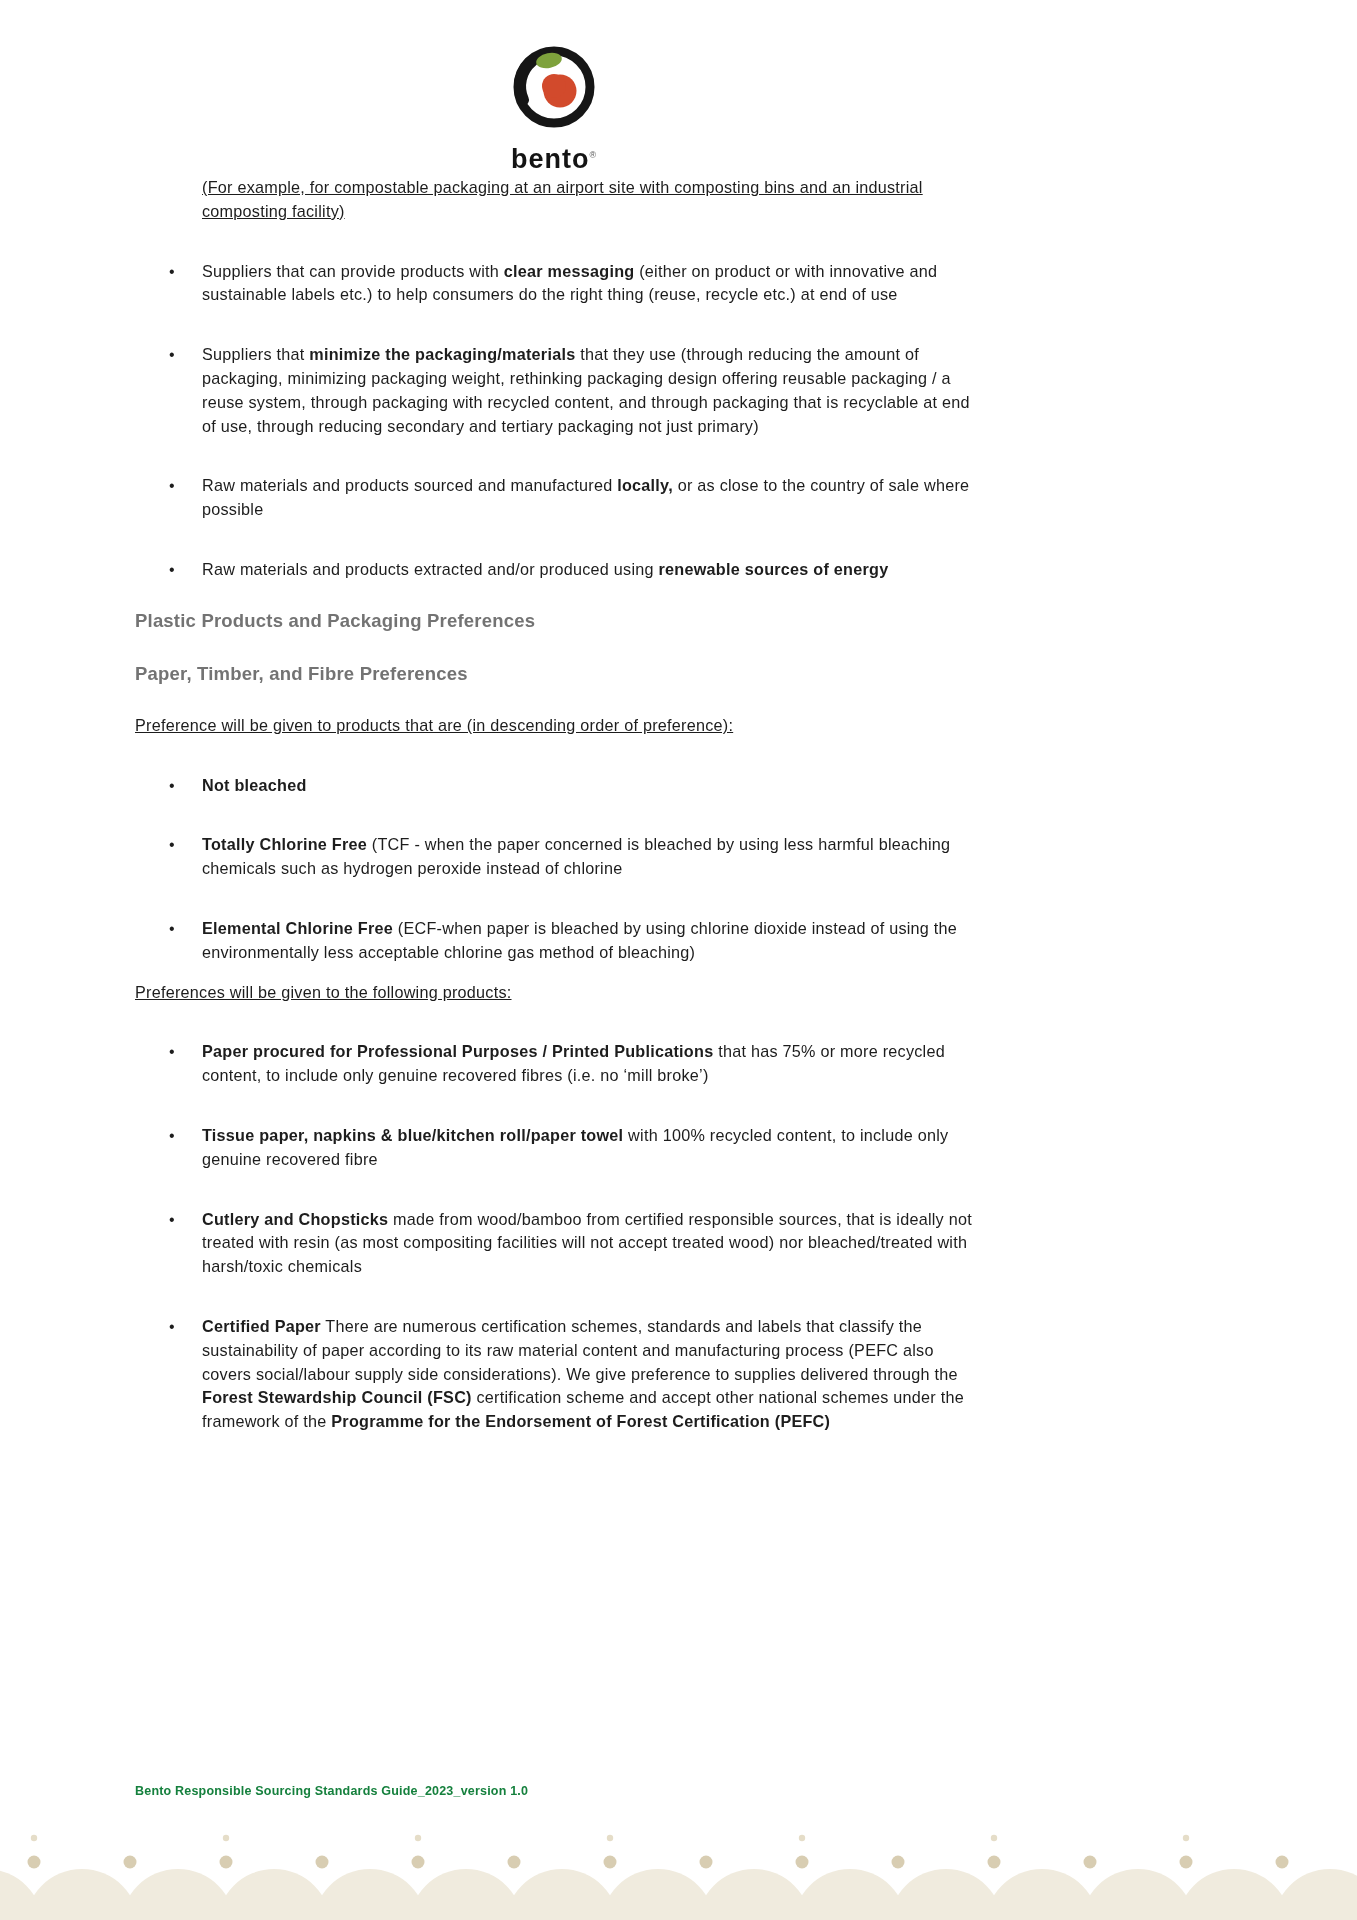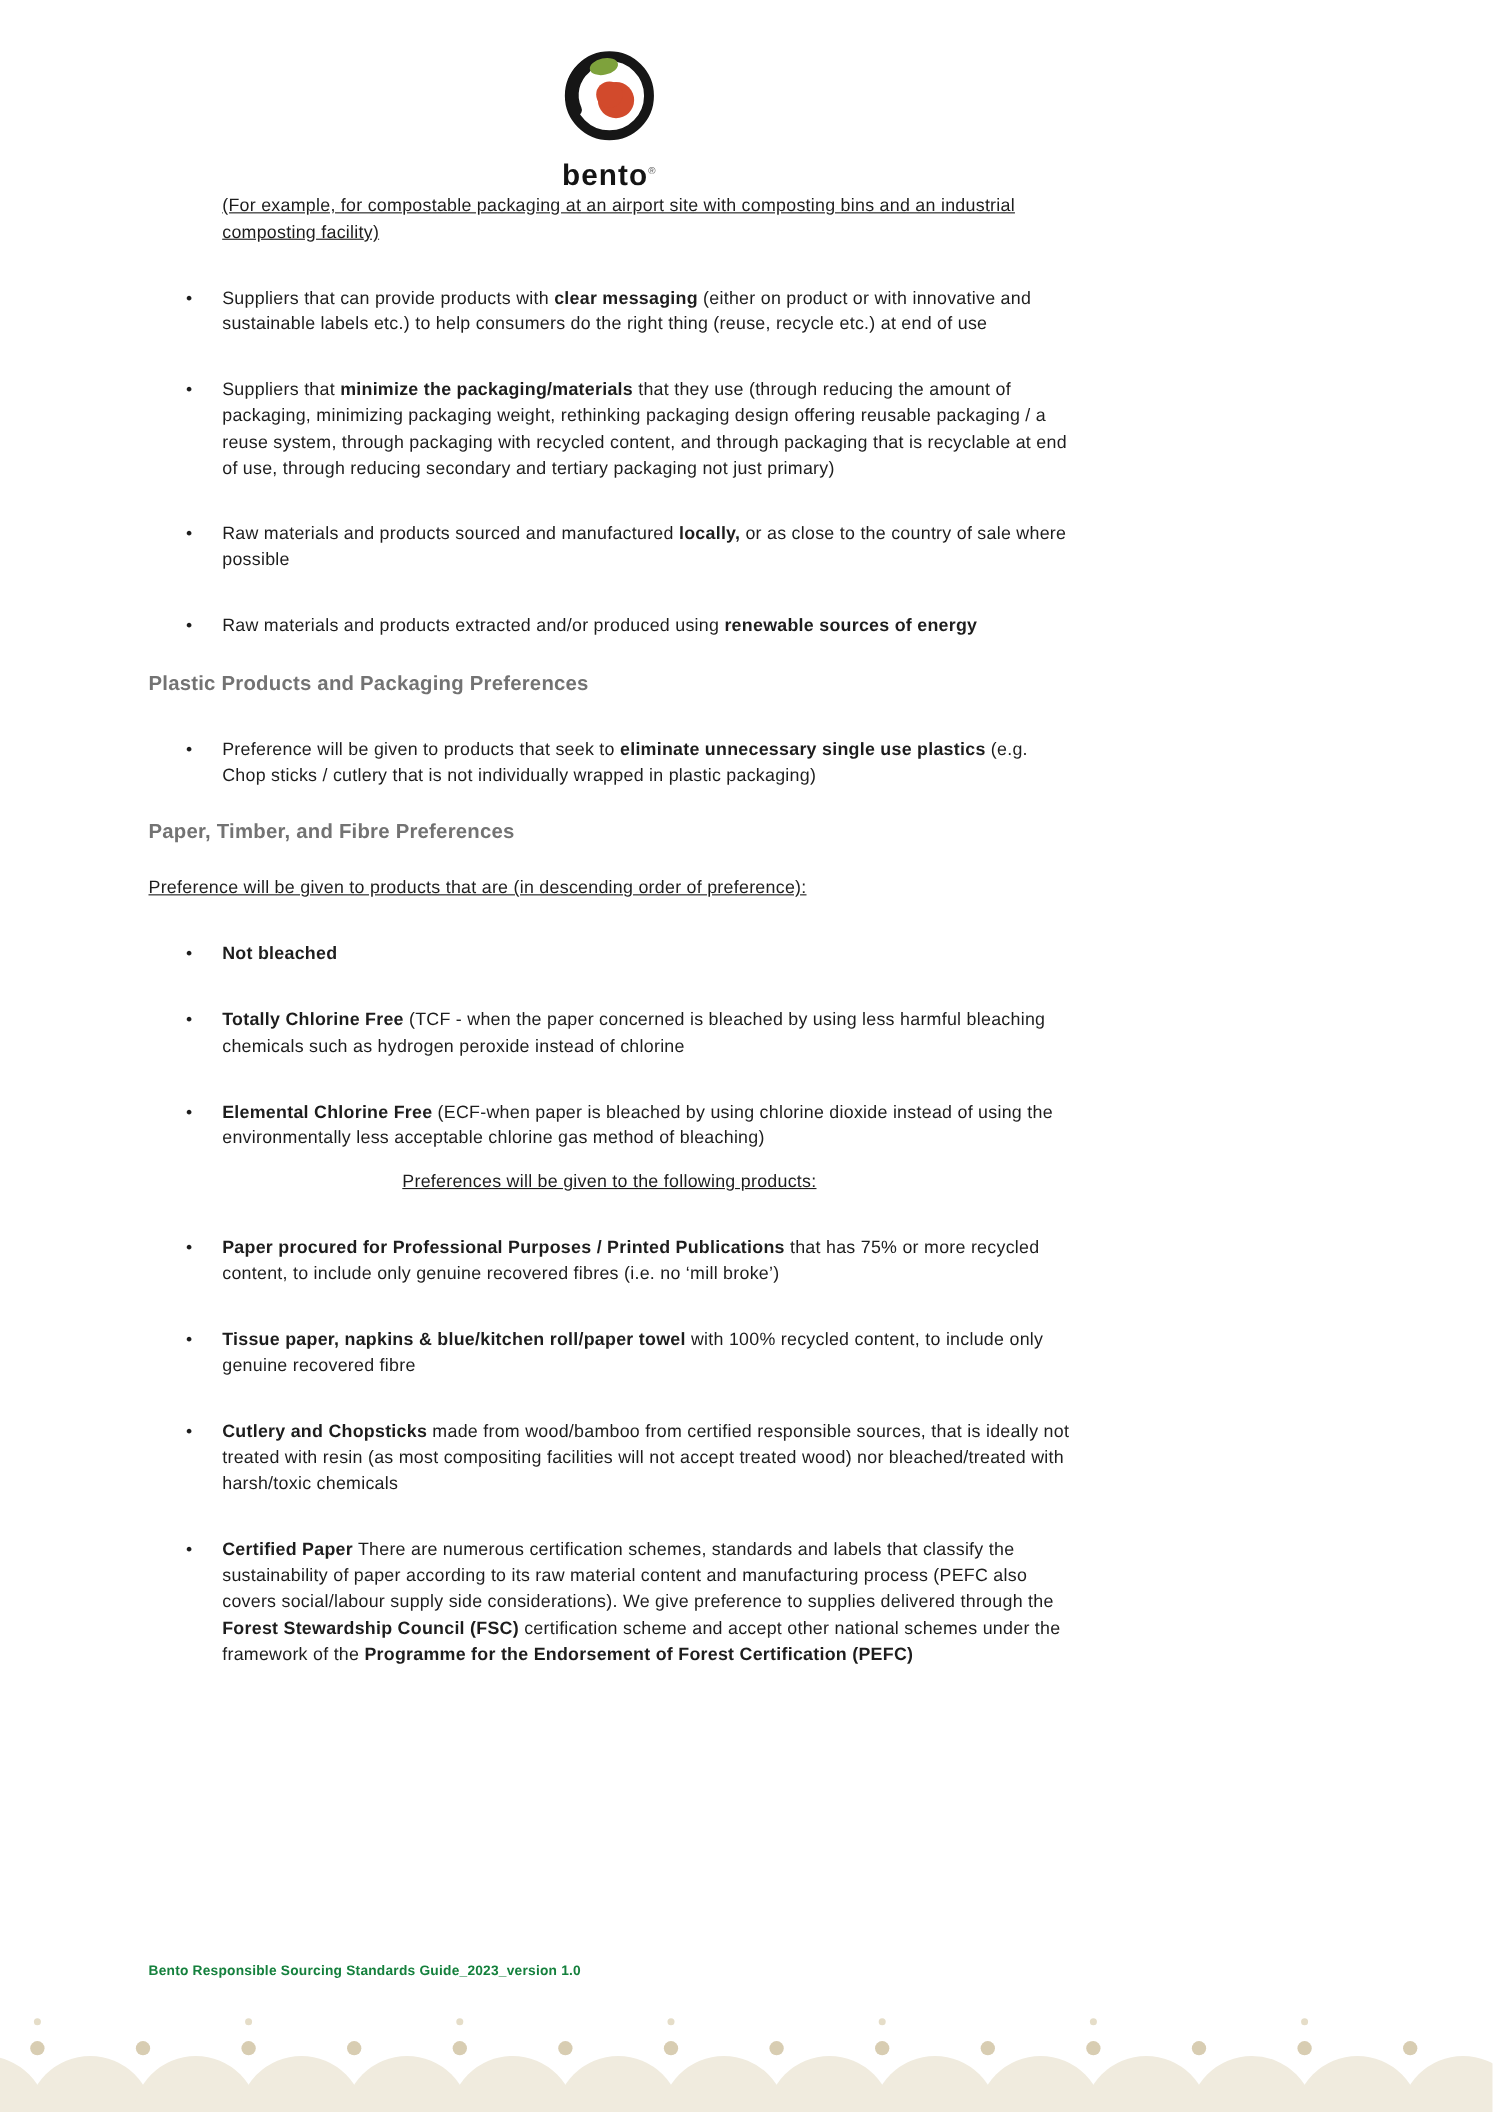--- a/index.html
+++ b/index.html
@@ -22,21 +22,21 @@
   }
   .brand-word sup { font-size: 9px; font-weight: normal; color: #555; }
 
   
   .content {
     position: absolute; left: 135px; top: 176px; width: 838px;
     font-size: 16.2px; line-height: 23.8px; letter-spacing: 0.25px;
   }
   .content p { margin: 0; text-decoration: underline; }
   .content p.indent { padding-left: 67px; }
-  .content p.para.spaced { margin-top: 16px; margin-bottom: 32px; text-align: center; }
+  .content p.para.spaced { margin-top: 16px; margin-bottom: 32px; }
   .content h2 {
     font-size: 18.5px; font-weight: bold; color: #737373;
     margin: 26px 0 27px 0; line-height: 26px; letter-spacing: 0.2px;
   }
   .content ul { list-style: none; margin: 0; padding: 0; }
   .content li { position: relative; padding-left: 67px; margin-top: 36px; }
   .content li::before {
     content: "\2022";
     position: absolute; left: 34px; top: 0;
     font-size: 16px; color: #1d1d1d;
@@ -71,23 +71,20 @@
 
   <div class="content">
       <p class="indent"><span>(For example, for compostable packaging at an airport site with composting bins and an industrial composting facility)</span></p>
       <ul>
         <li><span>Suppliers that can provide products with </span><strong>clear messaging</strong><span> (either on product or with innovative and sustainable labels etc.) to help consumers do the right thing (reuse, recycle etc.) at end of use</span></li>
         <li><span>Suppliers that </span><strong>minimize the packaging/materials</strong><span> that they use (through reducing the amount of packaging, minimizing packaging weight, rethinking packaging design offering reusable packaging / a reuse system, through packaging with recycled content, and through packaging that is recyclable at end of use, through reducing secondary and tertiary packaging not just primary)</span></li>
         <li><span>Raw materials and products sourced and manufactured </span><strong>locally,</strong><span> or as close to the country of sale where possible</span></li>
         <li><span>Raw materials and products extracted and/or produced using </span><strong>renewable sources of energy</strong></li>
       </ul>
       <h2>Plastic Products and Packaging Preferences</h2>
-      <ul>
-        <li><span>Preference will be given to products that seek to </span><strong>eliminate unnecessary single use plastics</strong><span> (e.g. Chop sticks / cutlery that is not individually wrapped in plastic packaging)</span></li>
-      </ul>
       <h2>Paper, Timber, and Fibre Preferences</h2>
       <p class="para"><span>Preference will be given to products that are (in descending order of preference):</span></p>
       <ul>
         <li><strong>Not bleached</strong></li>
         <li><strong>Totally Chlorine Free</strong><span> (TCF - when the paper concerned is bleached by using less harmful bleaching chemicals such as hydrogen peroxide instead of chlorine</span></li>
         <li><strong>Elemental Chlorine Free</strong><span> (ECF-when paper is bleached by using chlorine dioxide instead of using the environmentally less acceptable chlorine gas method of bleaching)</span></li>
       </ul>
       <p class="para spaced"><span>Preferences will be given to the following products:</span></p>
       <ul>
         <li><strong>Paper procured for Professional Purposes / Printed Publications</strong><span> that has 75% or more recycled content, to include only genuine recovered fibres (i.e. no ‘mill broke’)</span></li>

